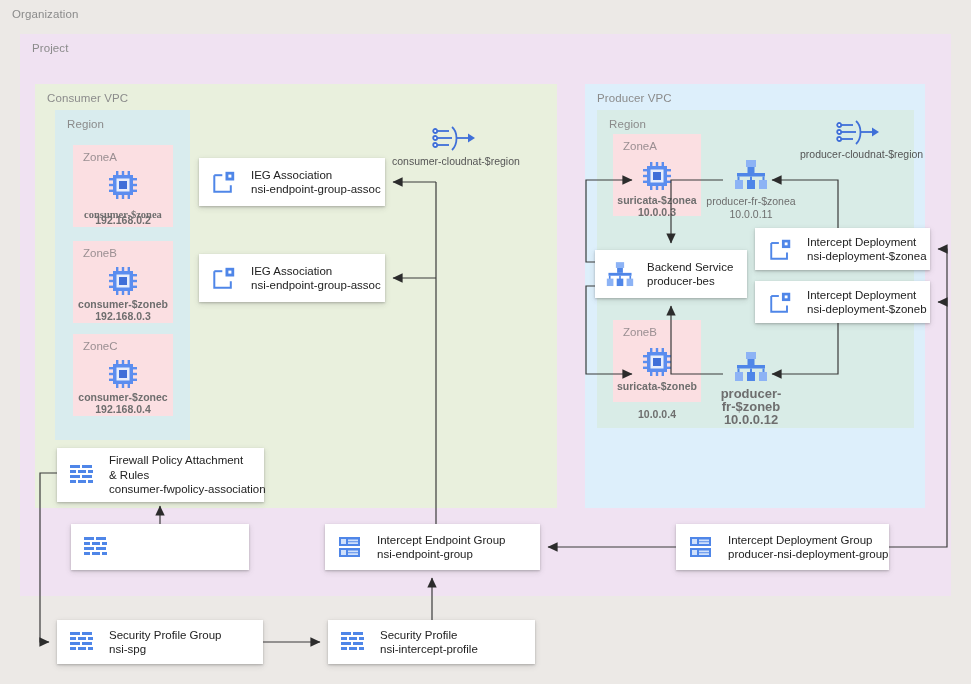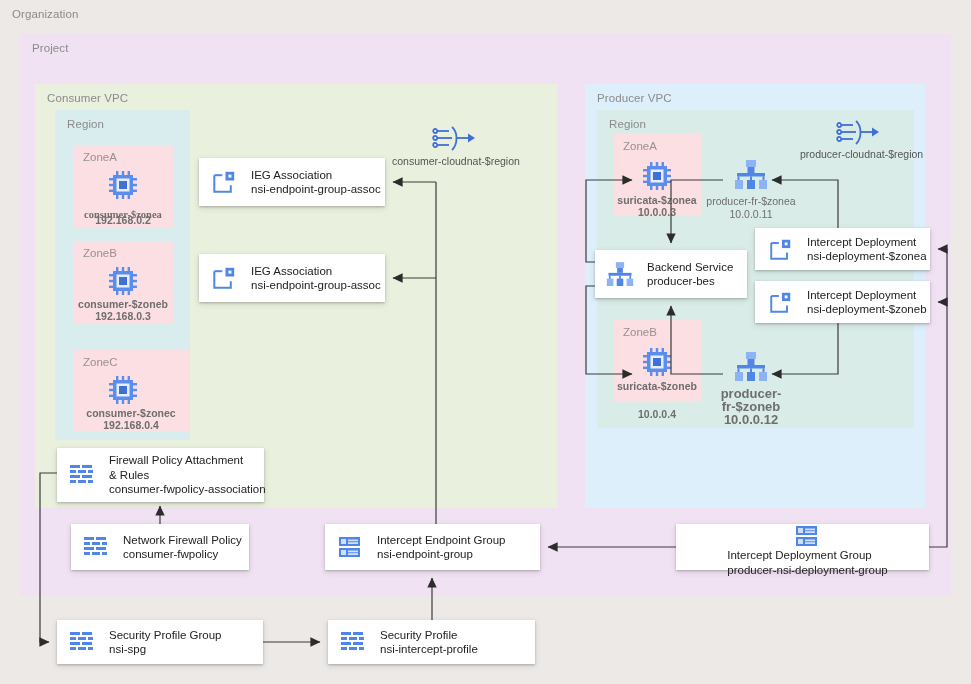--- a/index.html
+++ b/index.html
@@ -25,42 +25,42 @@
 
   .zonebox{position:absolute;background:#fbdfe2;}
   .zonebox .zlabel{position:absolute;top:6px;left:10px;color:#9a8f92;font-size:11.5px;}
   .zone-node-label{
     position:absolute;left:0;right:0;text-align:center;
     color:#6e6e6e;font-size:10.5px;font-weight:bold;line-height:13px;
   }
 
   #czA{left:73px;top:145px;width:100px;height:82px;}
   #czB{left:73px;top:241px;width:100px;height:82px;}
-  #czC{left:73px;top:350px;width:116px;height:82px;}
+  #czC{left:73px;top:334px;width:100px;height:82px;}
   #pzA{left:613px;top:134px;width:88px;height:82px;}
   #pzB{left:613px;top:320px;width:88px;height:82px;}
 
   .card{
     position:absolute;background:#fff;
     box-shadow:0 1px 2px rgba(60,60,60,.28),0 2px 6px rgba(60,60,60,.16);
     display:flex;align-items:center;box-sizing:border-box;
   }
   .card .ico{flex:0 0 auto;width:34px;display:flex;justify-content:center;align-items:center;margin-left:8px;}
   .card .txt{margin-left:10px;color:#222;font-size:11.5px;line-height:14.5px;}
   .card .txt div{white-space:nowrap;}
 
   #ieg-assoc-a{left:199px;top:158px;width:186px;height:48px;}
   #ieg-assoc-b{left:199px;top:254px;width:186px;height:48px;}
   #backend-service{left:595px;top:250px;width:152px;height:48px;}
   #intercept-dep-a{left:755px;top:228px;width:175px;height:42px;}
   #intercept-dep-b{left:755px;top:281px;width:175px;height:42px;}
   #fw-attach{left:57px;top:448px;width:207px;height:54px;}
   #nfp{left:71px;top:524px;width:178px;height:46px;}
   #ieg{left:325px;top:524px;width:215px;height:46px;}
-  #idg{left:676px;top:524px;width:253px;height:46px;flex-direction:column;}
+  #idg{left:676px;top:524px;width:213px;height:46px;}
   #spg{left:57px;top:620px;width:206px;height:44px;}
   #sp{left:328px;top:620px;width:207px;height:44px;}
 
   .natlabel{position:absolute;color:#555;font-size:10.5px;white-space:nowrap;}
   .natico{position:absolute;}
 
   svg.wires{position:absolute;left:0;top:0;width:971px;height:684px;overflow:visible;pointer-events:none;}
   .wire{fill:none;stroke:#3b3b3b;stroke-width:1.2px;}
 </style>
 </head>
@@ -457,24 +457,20 @@
             <rect x="8" y="6" width="8" height="3"></rect>
             <rect x="18" y="6" width="5" height="3"></rect>
           <rect x="0" y="11" width="10" height="3"></rect>
             <rect x="12" y="11" width="10" height="3"></rect>
           <rect x="0" y="16" width="6" height="3"></rect>
             <rect x="8" y="16" width="8" height="3"></rect>
             <rect x="18" y="16" width="5" height="3"></rect>
         </g>
       </svg>
     </span>
-    <span class="txt">
-      <div>Network Firewall Policy</div>
-      <div>consumer-fwpolicy</div>
-    </span>
   </div>
 
   <div class="card" id="ieg">
     <span class="ico">
       <svg width="24" height="24" viewBox="0 0 24 24">
         <rect x="1" y="2" width="21" height="9" fill="#4f86e8"></rect>
         <rect x="1" y="13" width="21" height="9" fill="#4f86e8"></rect>
         <rect x="3" y="4" width="5" height="5" fill="#cfe0fb"></rect>
         <rect x="3" y="15" width="5" height="5" fill="#cfe0fb"></rect>
         <rect x="10" y="4.5" width="10" height="1.8" fill="#cfe0fb"></rect>

